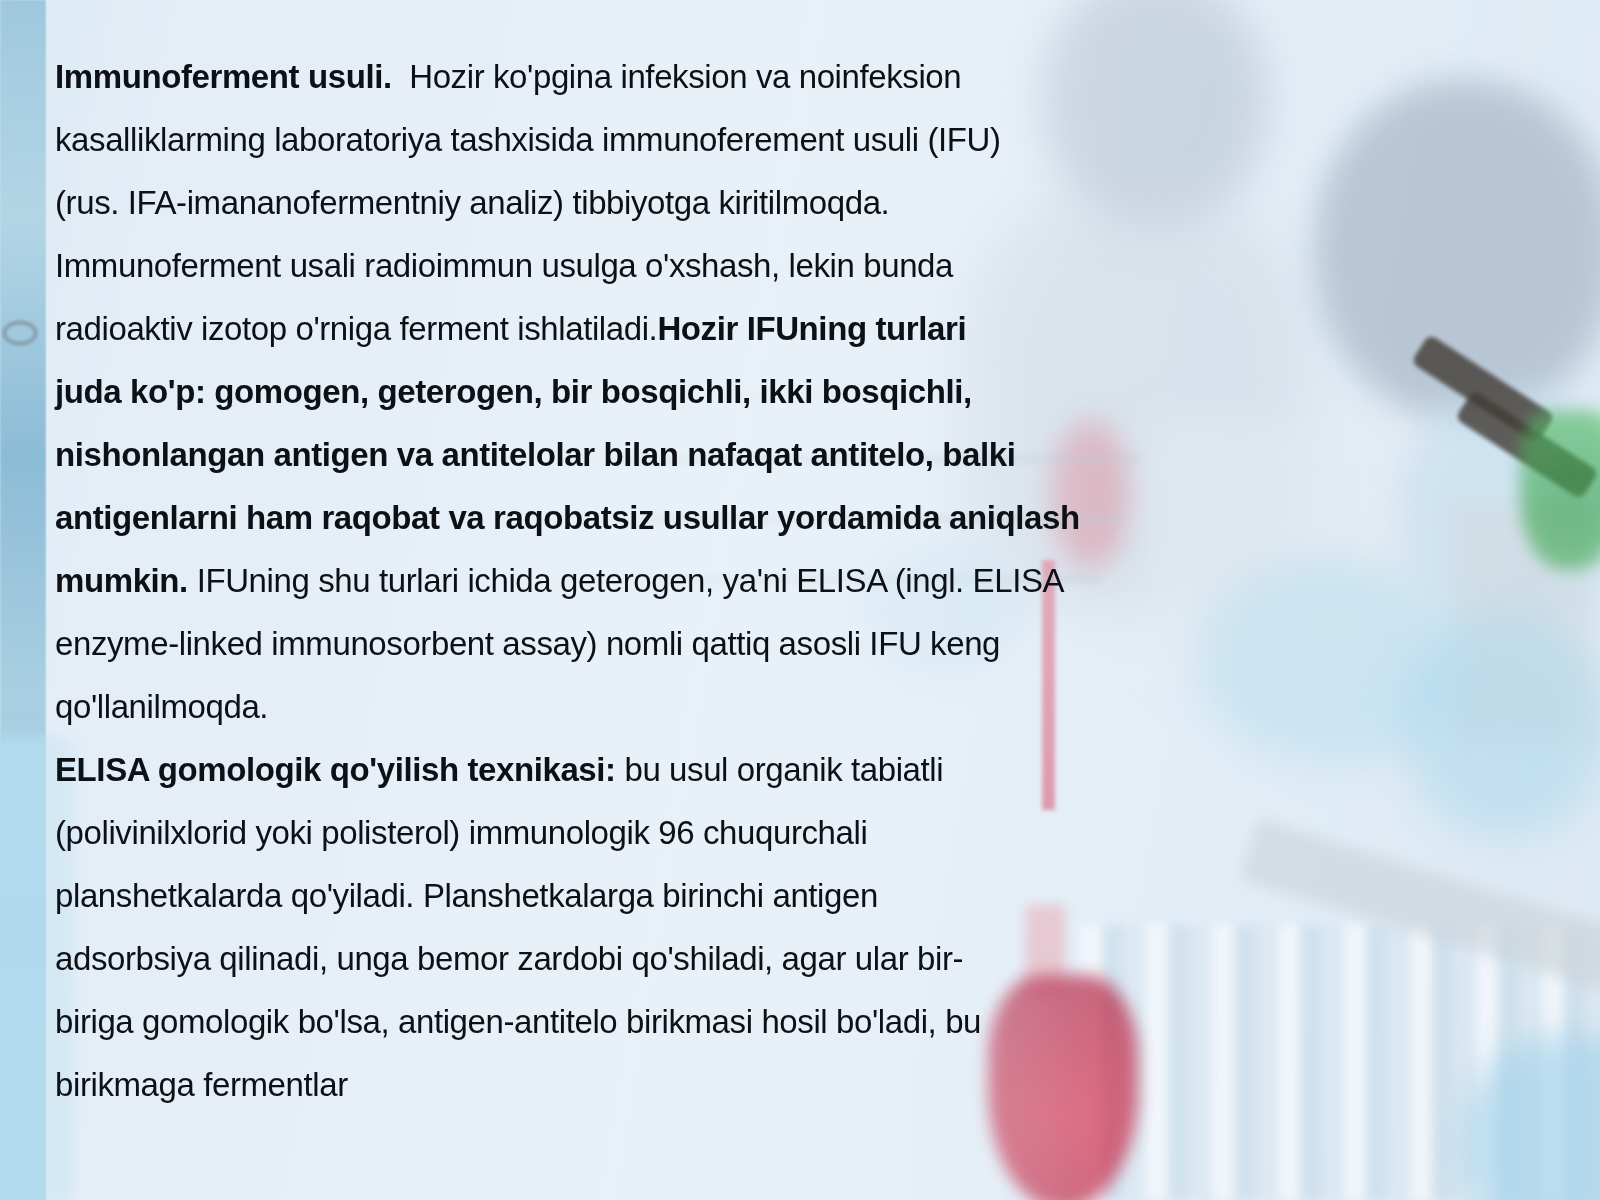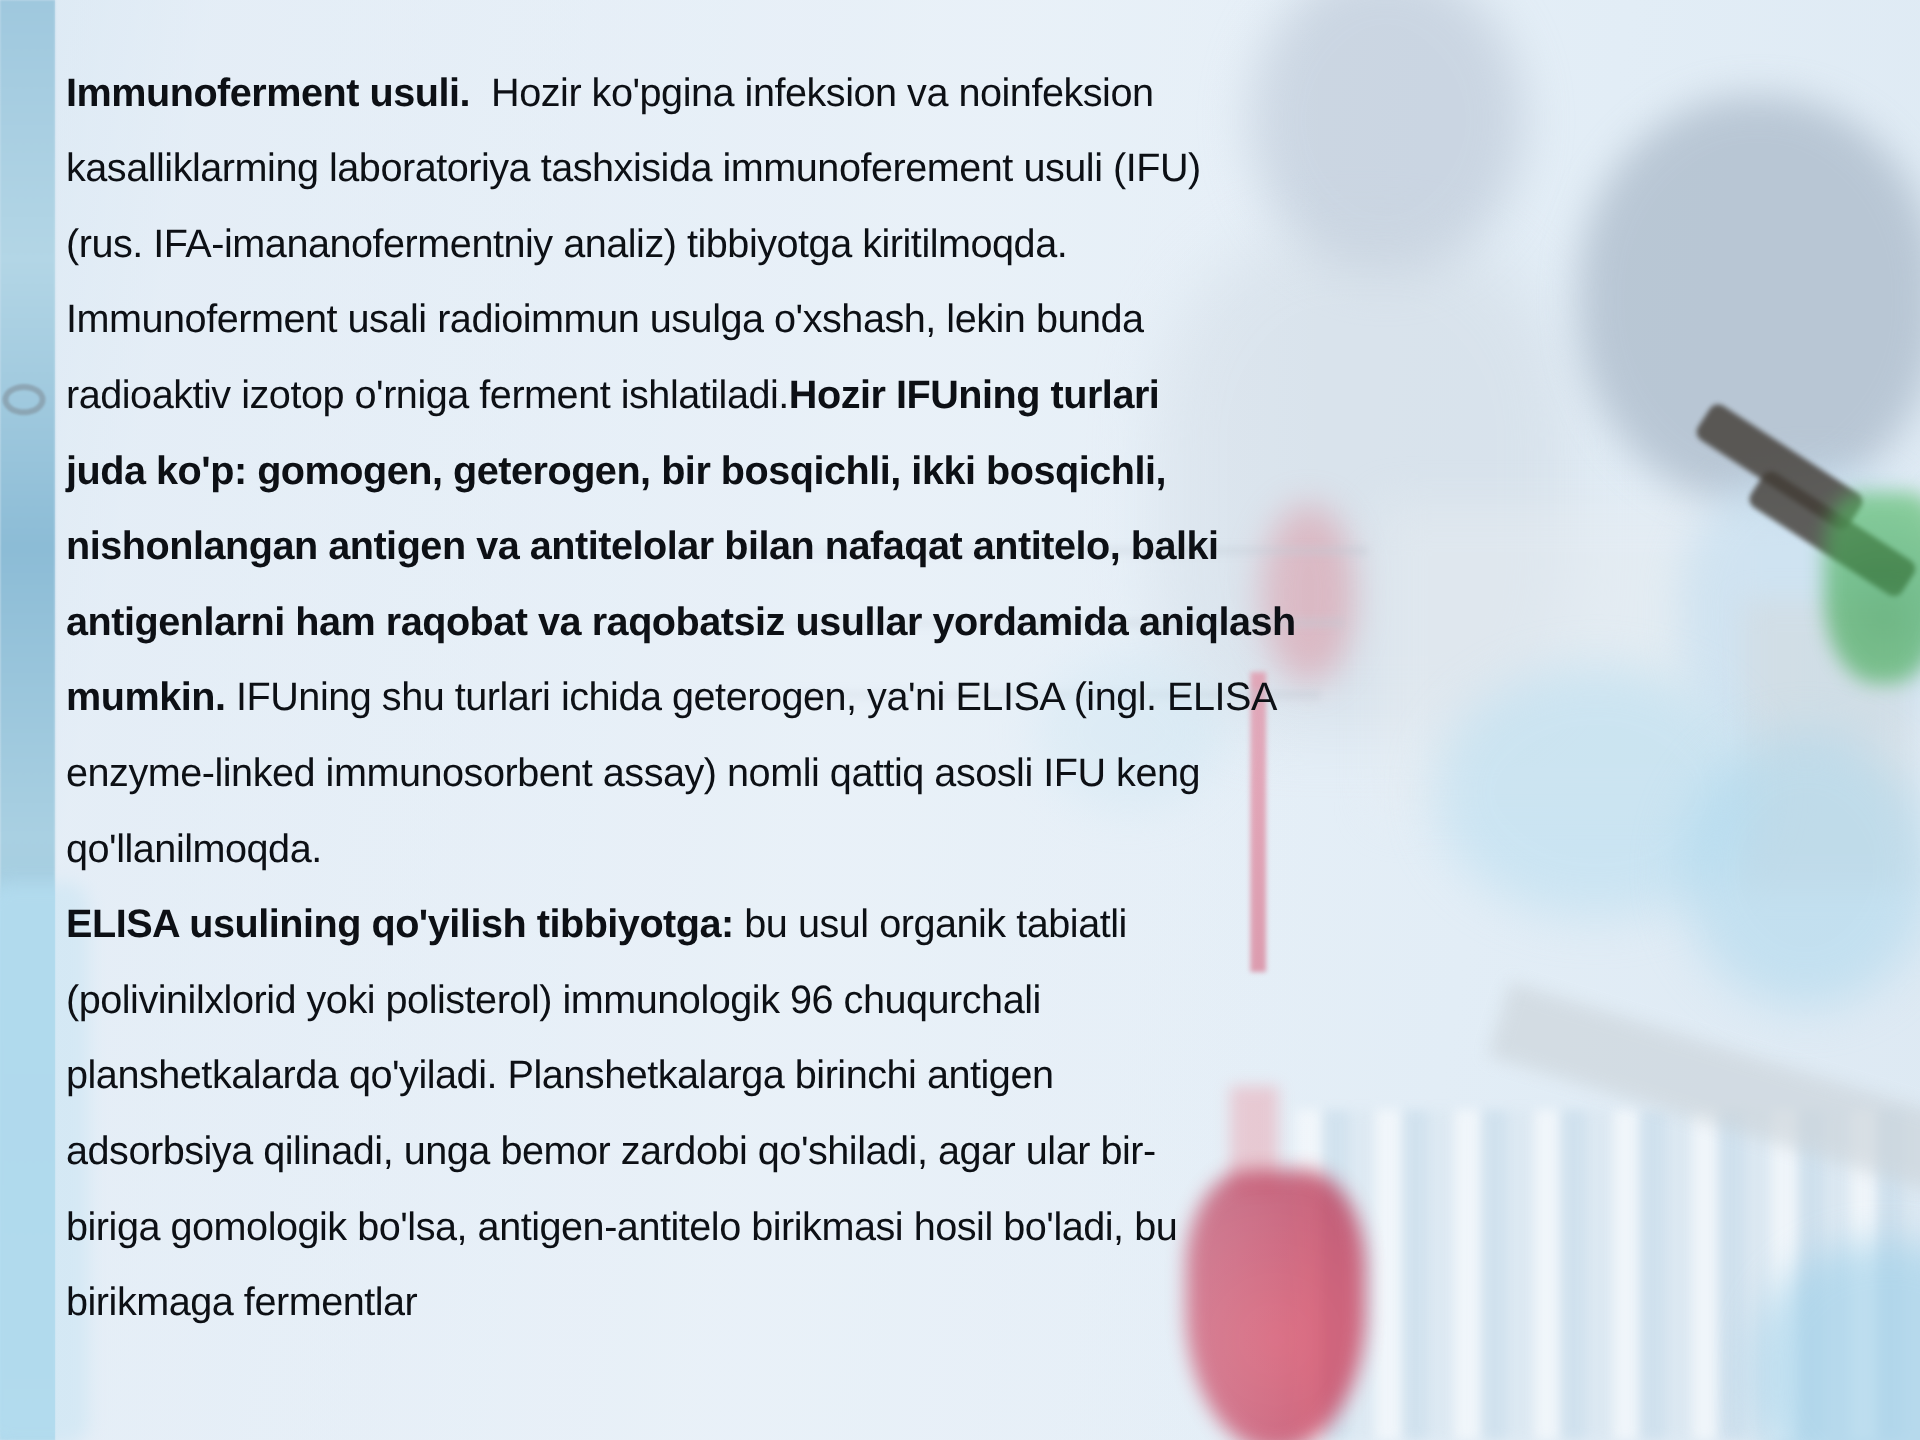--- a/index.html
+++ b/index.html
@@ -93,18 +93,18 @@
 kasalliklarming laboratoriya tashxisida immunoferement usuli (IFU)
 (rus. IFA-imananofermentniy analiz) tibbiyotga kiritilmoqda.
 Immunoferment usali radioimmun usulga o'xshash, lekin bunda
 radioaktiv izotop o'rniga ferment ishlatiladi.</span><span class="b">Hozir IFUning turlari
 juda ko'p: gomogen, geterogen, bir bosqichli, ikki bosqichli,
 nishonlangan antigen va antitelolar bilan nafaqat antitelo, balki
 antigenlarni ham raqobat va raqobatsiz usullar yordamida aniqlash
 mumkin.</span><span> IFUning shu turlari ichida geterogen, ya'ni ELISA (ingl. ELISA
 enzyme-linked immunosorbent assay) nomli qattiq asosli IFU keng
 qo'llanilmoqda.
-</span><span class="b">ELISA usulining qo'yilish tibbiyotga:</span><span> bu usul organik tabiatli
+</span><span class="b">ELISA gomologik qo'yilish texnikasi:</span><span> bu usul organik tabiatli
 (polivinilxlorid yoki polisterol) immunologik 96 chuqurchali
 planshetkalarda qo'yiladi. Planshetkalarga birinchi antigen
 adsorbsiya qilinadi, unga bemor zardobi qo'shiladi, agar ular bir-
 biriga gomologik bo'lsa, antigen-antitelo birikmasi hosil bo'ladi, bu
 birikmaga fermentlar</span></div>
 
 </body></html>

